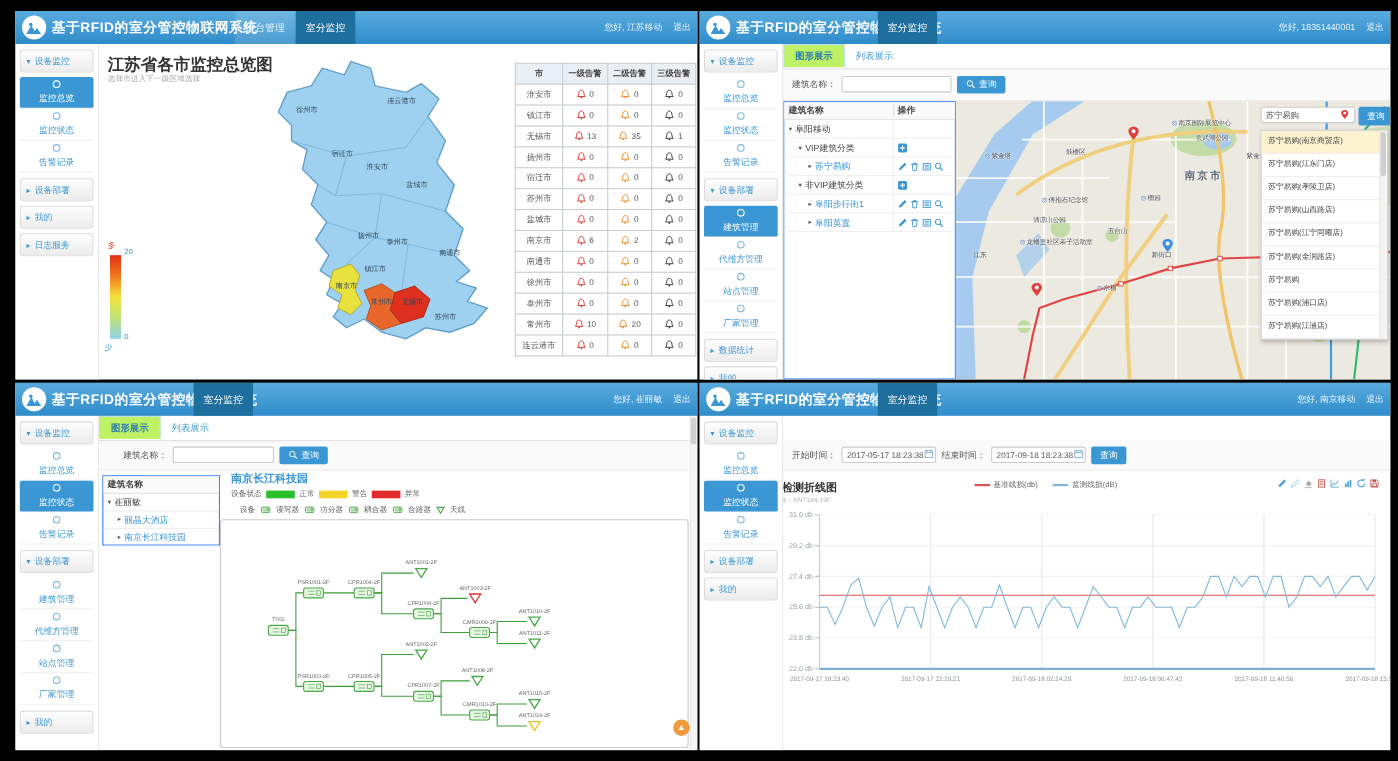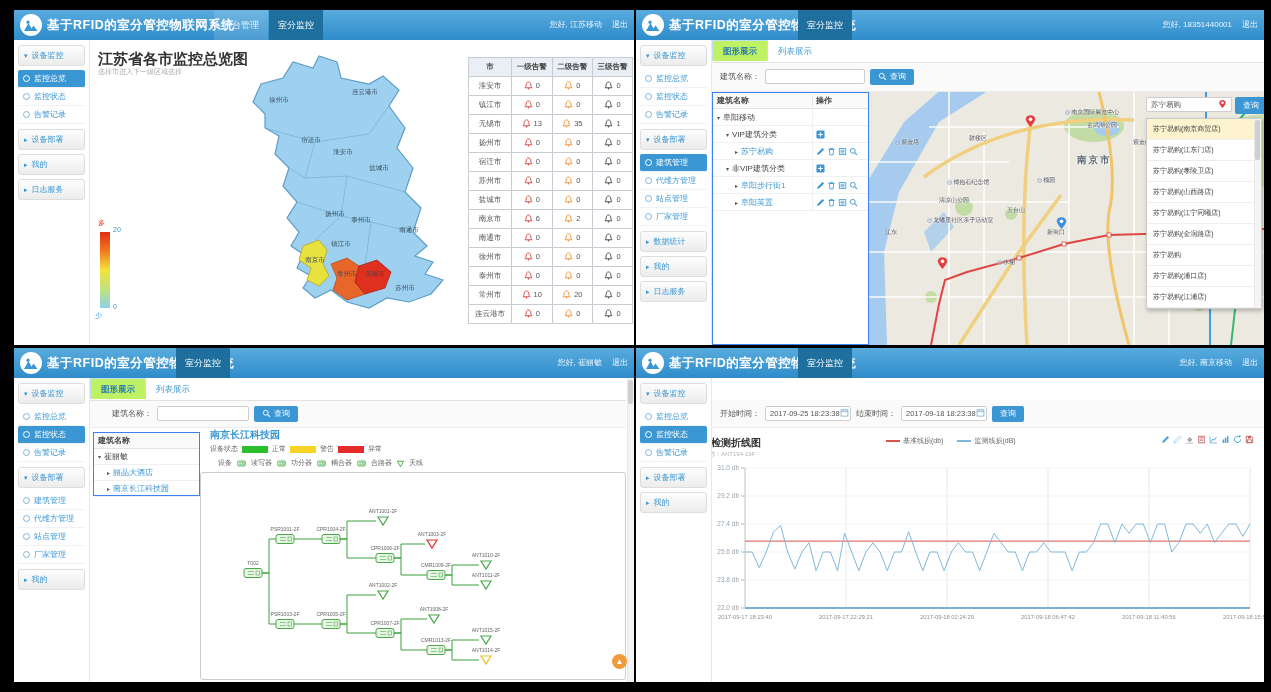--- a/index.html
+++ b/index.html
@@ -10,21 +10,21 @@
   .qtitle{position:absolute;left:33px;top:0;line-height:30px;color:#fff;font-size:12.5px;font-weight:bold;white-space:nowrap;letter-spacing:.5px;}
   .qnav{position:absolute;top:0;height:30px;white-space:nowrap;}
   .nitem{display:inline-block;padding:0 9px;line-height:30px;color:#e8f4fc;font-size:9px;background:rgba(255,255,255,.14);margin-right:1px;cursor:pointer;}
   .nitem.active{background:#1e6f9e;color:#fff;}
   .quser{position:absolute;right:6px;top:0;line-height:30px;color:#eaf5fd;font-size:8px;white-space:nowrap;}
   .quser .logout{margin-left:10px;cursor:pointer;}
   .sidebar{position:absolute;top:30px;bottom:0;left:0;width:76px;border-right:1px solid #e8e8e8;padding:5px 4px;box-sizing:border-box;background:#fff;z-index:5;}
   .sb-group{border:1px solid #ddd;border-radius:3px;background:linear-gradient(#fdfdfd,#ececec);color:#3b97d3;padding:4px 5px;margin-bottom:4px;font-size:8px;cursor:pointer;white-space:nowrap;}
   .sb-group .car{margin-right:4px;font-size:7px;}
   .sb-sub{margin:1px 0 5px 0;}
-  .sb-item{display:flex;align-items:center;gap:4px;color:#3b97d3;font-size:8px;padding:3px 5px;border-bottom:1px solid #f2f2f2;cursor:pointer;white-space:nowrap;}
+  .sb-item{display:flex;align-items:center;gap:4px;color:#3b97d3;font-size:8px;padding:3px 5px;border-bottom:1px solid #f2f2f2;cursor:pointer;white-space:nowrap;flex-direction:column;}
   .sb-item.active{background:#3b97d3;color:#fff;border-radius:2px;}
   .bullet{width:5px;height:5px;border:1px solid #7cb8de;border-radius:50%;flex:0 0 auto;background:#fff;}
   .sb-item.active .bullet{border-color:#fff;background:#3b97d3;}
   .pg-title{position:absolute;font-size:15px;font-weight:bold;color:#333;white-space:nowrap;}
   .pg-sub{position:absolute;font-size:7px;color:#aaa;white-space:nowrap;}
   .tabrow{position:absolute;height:22px;border-bottom:1px solid #e2e2e2;background:#fff;z-index:4;}
   .tab{display:inline-block;line-height:20px;padding:0 10px;font-size:8.5px;color:#3b97d3;cursor:pointer;vertical-align:bottom;}
   .tab.active{background:#bef264;color:#2a7cb0;border:1px solid #bfe0f2;border-bottom:none;font-weight:bold;}
   .tab.boxed{border:1px solid #ddd;border-bottom:none;color:#555;background:#fff;}
   .searchrow{position:absolute;background:#fafafa;border-bottom:1px solid #ececec;display:flex;align-items:center;gap:5px;font-size:8px;color:#555;padding:0 8px;box-sizing:border-box;text-align:right;}
@@ -1109,21 +1109,21 @@
             <span class="bullet"></span>
             <span>告警记录</span>
           </div>
         </div>
         <div class="sb-group"><span class="car">▸</span><span>设备部署</span></div>
         <div class="sb-group"><span class="car">▸</span><span>我的</span></div>
       </div>
     <div class="searchrow" style="left:76px;right:0;top:52px;height:28px">
       <span>开始时间：</span>
       <span class="inp" style="width:86px;justify-content:space-between">
-          <span>2017-09-25 18:23:38</span>
+          <span>2017-05-17 18:23:38</span>
           <span id="br-cal1"><svg width="9" height="9" viewBox="0 0 10 10">
               <rect x="1.2" y="2" width="7.6" height="7" fill="none" stroke="#7aaed0" stroke-width="0.9"></rect>
               <path d="M1.2,4 H8.8 M3.2,1 V2.8 M6.8,1 V2.8" stroke="#7aaed0" stroke-width="0.9"></path>
             </svg></span>
         </span>
       <span>结束时间：</span>
       <span class="inp" style="width:86px;justify-content:space-between">
           <span>2017-09-18 18:23:38</span>
           <span id="br-cal2"><svg width="9" height="9" viewBox="0 0 10 10">
               <rect x="1.2" y="2" width="7.6" height="7" fill="none" stroke="#7aaed0" stroke-width="0.9"></rect>

